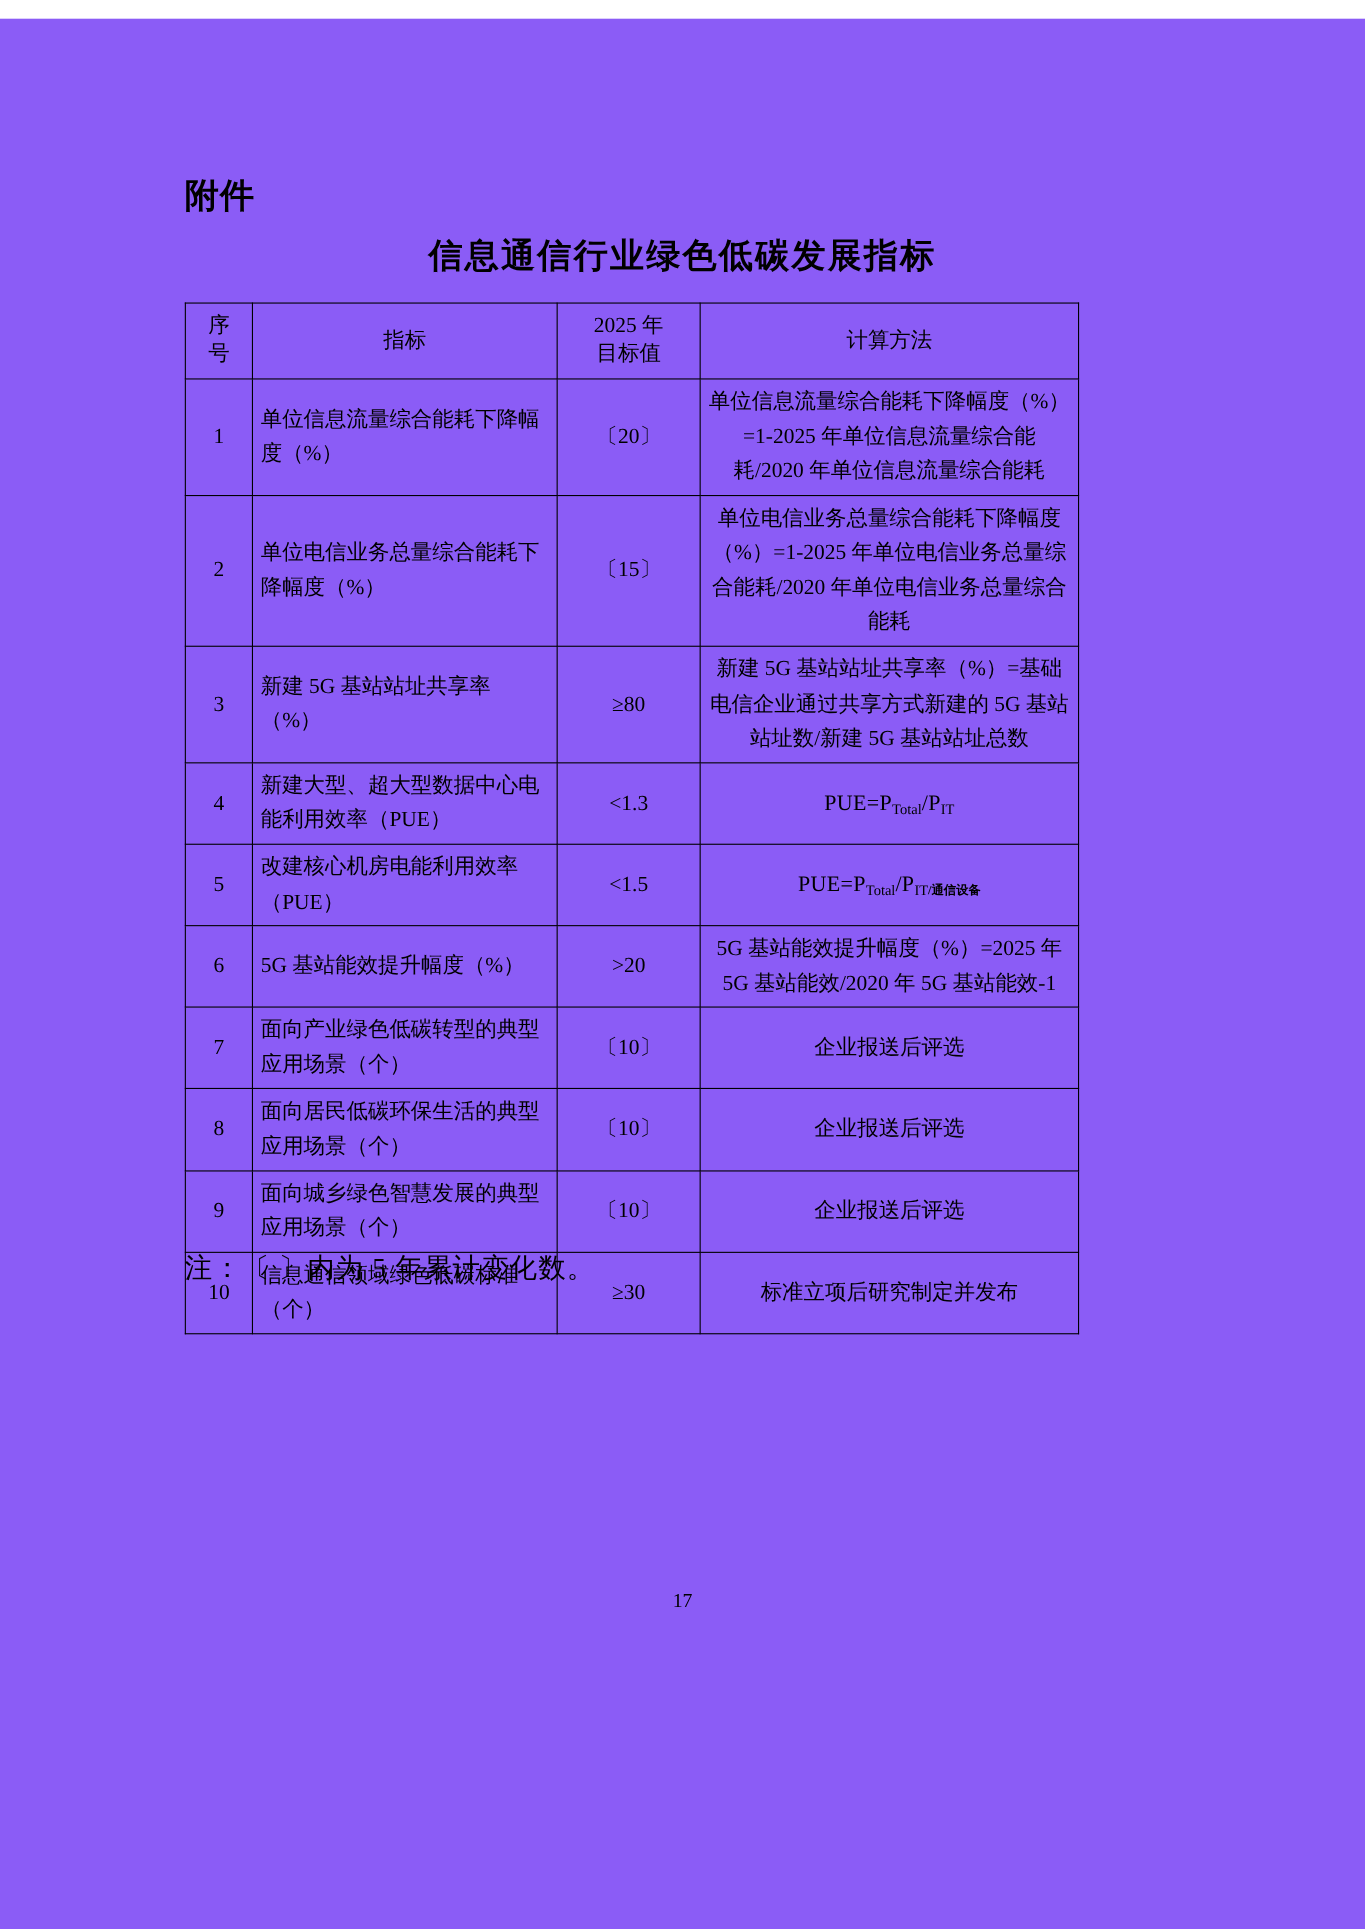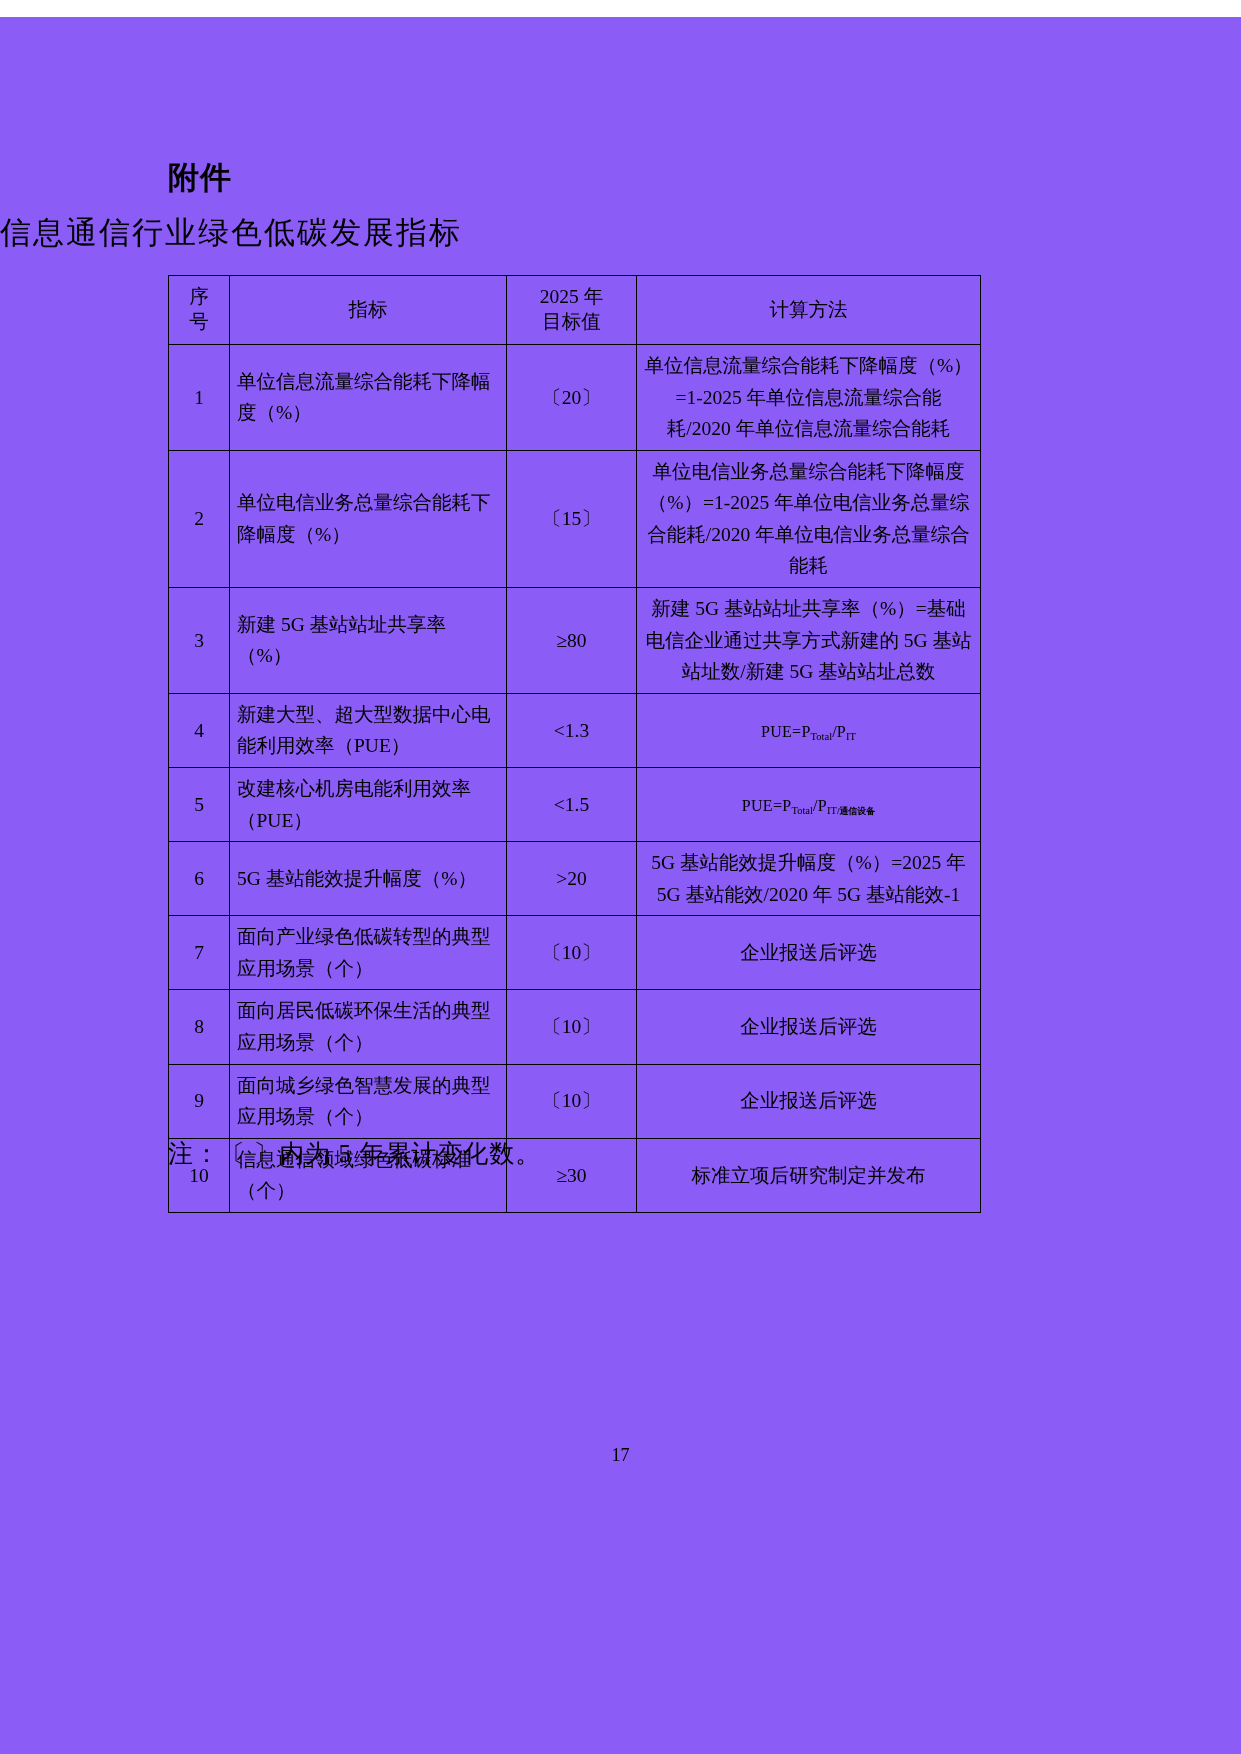--- a/index.html
+++ b/index.html
@@ -30,23 +30,23 @@
     font-size: 31px;
     font-weight: bold;
     letter-spacing: 1px;
     line-height: 1.2;
   }
   .doc-title {
     position: absolute;
     left: 0;
     top: 195px;
     width: 1241px;
-    text-align: left;
+    text-align: center;
     font-size: 31px;
-    font-weight: normal;
+    font-weight: bold;
     letter-spacing: 2px;
   }
   
   .metrics-table {
     position: absolute;
     left: 168px;
     top: 258px;
     width: 752px;
     border-collapse: collapse;
     table-layout: fixed;
@@ -70,21 +70,21 @@
   }
   thead td.hdr-no,
   thead td.hdr-value {
     line-height: 1.26;
   }
   .calc-center { text-align: center; }
 
   .pue-formula {
     display: inline-block;
     font-family: "Liberation Serif", "DejaVu Serif", serif;
-    font-size: 16px;
+    font-size: 20px;
     letter-spacing: 0.3px;
   }
   .pue-formula sub {
     font-size: 0.66em;
     vertical-align: -0.28em;
     letter-spacing: 0;
   }
   .pue-formula sub.cn {
     font-size: 0.56em;
     font-weight: bold;

